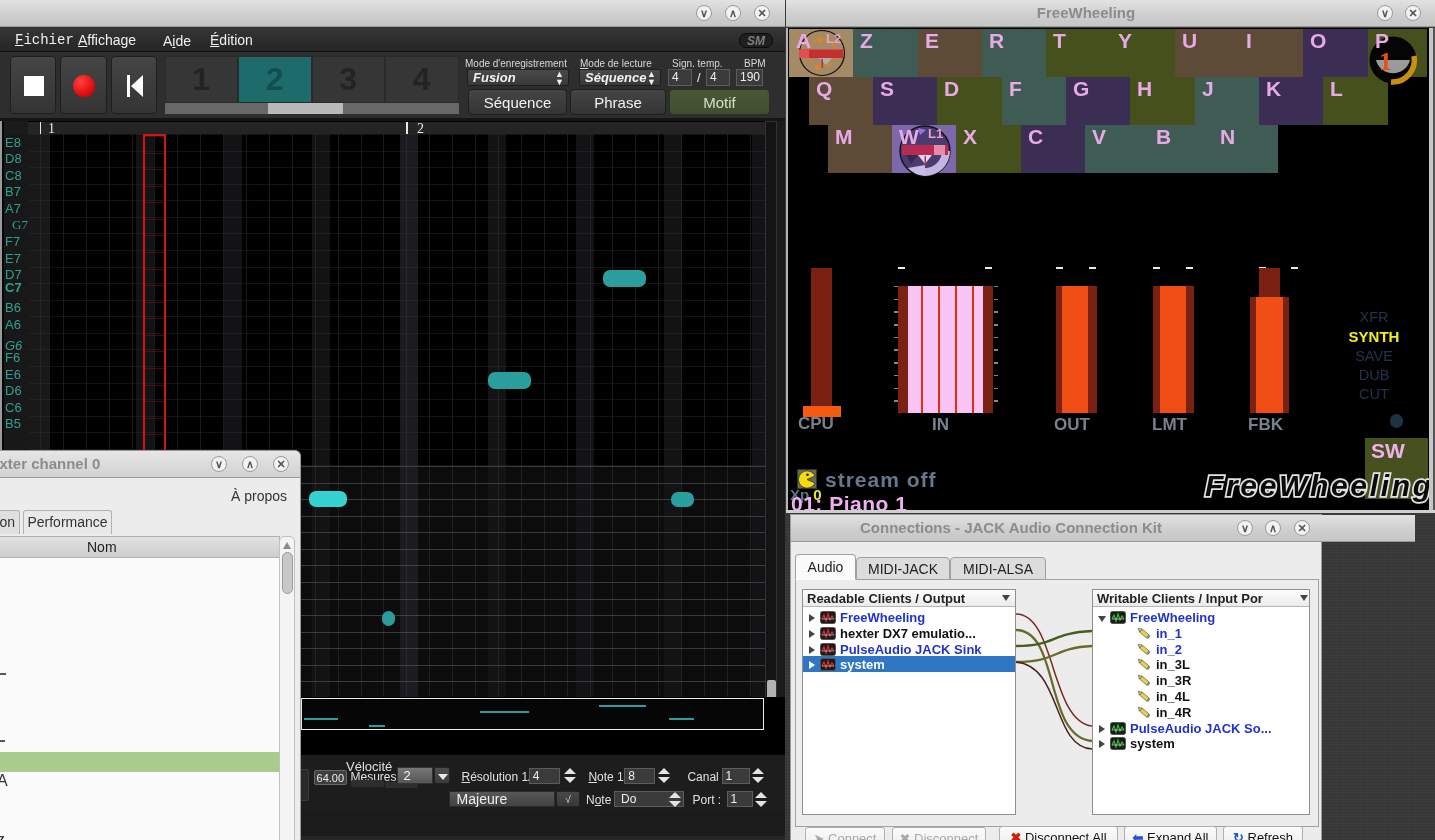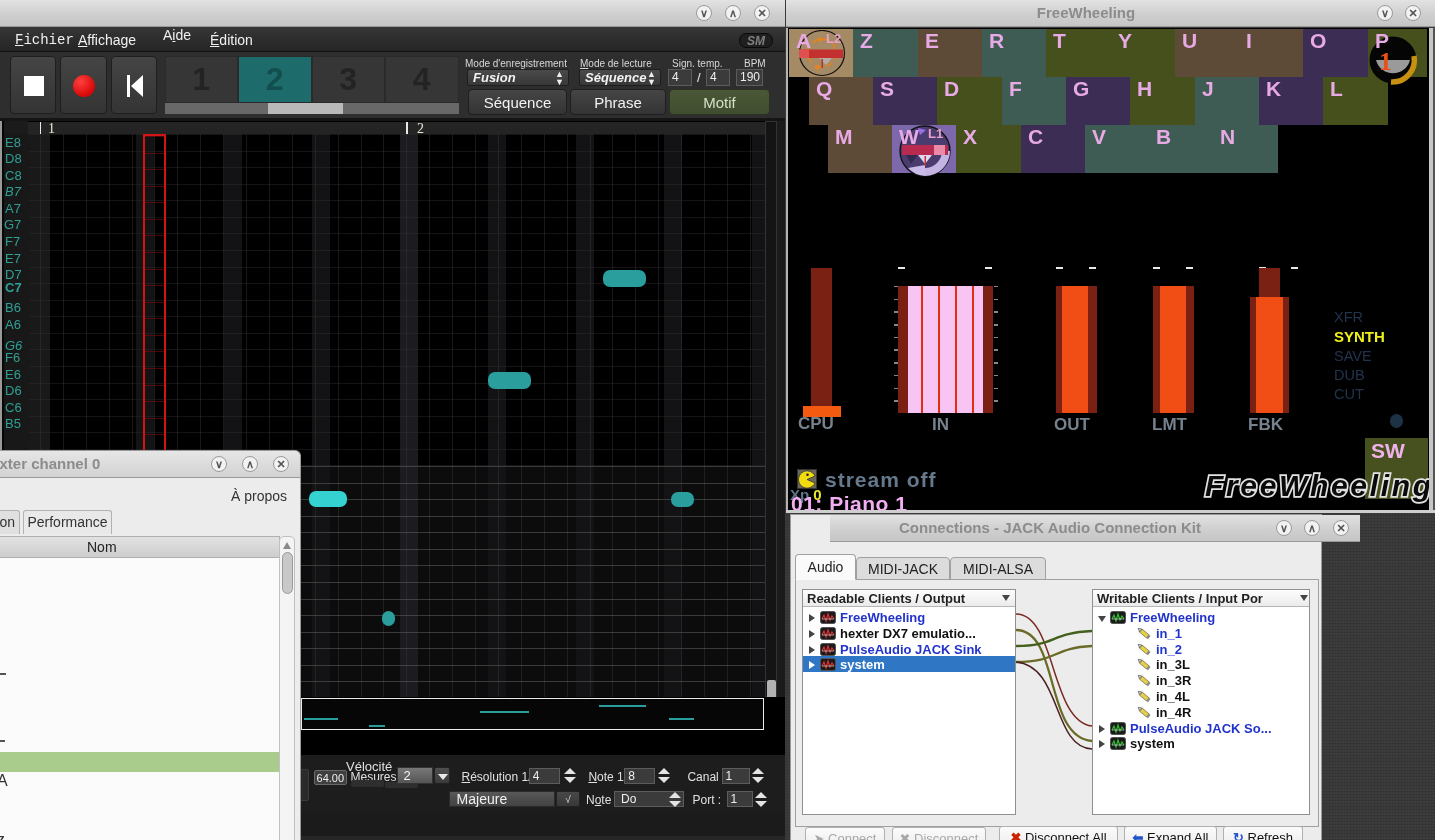--- a/index.html
+++ b/index.html
@@ -3,42 +3,42 @@
 *{margin:0;padding:0;box-sizing:border-box;}
 body{width:1435px;height:840px;overflow:hidden;position:relative;font-family:"Liberation Sans",sans-serif;background:#3b3b3b;}
 #desk{position:absolute;inset:0;background:#3c3c3c;background-image:repeating-linear-gradient(0deg,rgba(0,0,0,.10) 0 1px,transparent 1px 3px),repeating-linear-gradient(90deg,rgba(0,0,0,.07) 0 1px,transparent 1px 3px);}
 .tb{position:absolute;height:27px;background:linear-gradient(#e2e2e2,#cfcfcf 55%,#c6c6c6);border-bottom:1px solid #9a9a9a;}
 .tbt{position:absolute;top:4px;width:100%;text-align:center;font-weight:bold;font-size:15px;color:#8c8c8c;}
 .wb{position:absolute;width:16px;height:16px;border-radius:50%;background:#f2f2f2;border:1px solid #9a9a9a;color:#555;font-size:11px;font-weight:bold;text-align:center;line-height:14px;top:5px;}
 .lbl{position:absolute;color:#2fa093;font-size:13px;}
 .key{position:absolute;height:48px;}
 .kl{position:absolute;z-index:5;left:7px;top:0px;font-weight:bold;font-size:21px;color:#e8aae4;}
 .mlab{position:absolute;font-size:17px;font-weight:bold;color:#76828e;}
-.rlab{position:absolute;right:22px;font-size:14.5px;color:#22334d;width:80px;text-align:left;}
+.rlab{position:absolute;right:22px;font-size:14.5px;color:#22334d;width:80px;text-align:center;}
 .trow{position:absolute;height:15.9px;font-size:13px;font-weight:bold;color:#000;white-space:nowrap;}
 .tri-r{display:inline-block;width:0;height:0;border-left:6px solid #444;border-top:4px solid transparent;border-bottom:4px solid transparent;}
 .tri-d{display:inline-block;width:0;height:0;border-top:6px solid #444;border-left:4px solid transparent;border-right:4px solid transparent;}
 .spin{position:absolute;width:15px;}
 .spin:before{content:"";position:absolute;left:1px;top:0.5px;border-left:6px solid transparent;border-right:6px solid transparent;border-bottom:6.5px solid #e4e4e4;}
 .spin:after{content:"";position:absolute;left:1px;bottom:0.5px;border-left:6px solid transparent;border-right:6px solid transparent;border-top:6.5px solid #e4e4e4;}
 .fld{position:absolute;background:#3b3b3b;border:1px solid #5c5c5c;color:#eee;font-size:12px;padding-left:3px;}
 .dlab{position:absolute;font-size:11px;color:#e0e0e0;white-space:nowrap;}
 .cbtn{position:absolute;border-radius:3px;border:1px solid #b0b0b0;background:linear-gradient(#fbfbfb,#e9e9e9);font-size:13px;text-align:center;white-space:nowrap;}
 </style></head><body>
 <div id="desk"></div>
 <div style="position:absolute;left:0;top:0;width:785px;height:840px;background:#1b1b1b;">
 <div class="tb" style="left:0;top:0;width:785px;">
       <div class="wb" style="left:696px;">∨</div>
       <div class="wb" style="left:725px;">∧</div>
       <div class="wb" style="left:754px;">✕</div>
     </div>
 <div style="position:absolute;left:0;top:27px;width:785px;height:25px;background:linear-gradient(#363636,#252525);border-bottom:1px solid #111;">
       <div style="position:absolute;left:15px;top:5px;font-size:14px;color:#f0f0f0;font-family:Liberation Mono, monospace;"><u>F</u>ichier</div>
       <div style="position:absolute;left:78px;top:5px;font-size:14px;color:#f0f0f0;"><u>A</u>ffichage</div>
-      <div style="position:absolute;left:163px;top:0;font-size:14px;color:#f0f0f0;text-align:right;">A<u>i</u>de</div>
+      <div style="position:absolute;left:163px;top:6px;font-size:14px;color:#f0f0f0;text-align:right;">A<u>i</u>de</div>
       <div style="position:absolute;left:210px;top:5px;font-size:14px;color:#f0f0f0;"><u>É</u>dition</div>
       <div style="position:absolute;left:739px;top:6px;width:34px;height:15px;border-radius:7px;background:#1f1f1f;border:1px solid #0a0a0a;color:#808080;font-weight:bold;font-style:italic;font-size:12px;text-align:center;line-height:14px;">SM</div>
     </div>
 <div style="position:absolute;left:0;top:52px;width:785px;height:66px;background:#2e2e2e;"></div>
 <div style="position:absolute;background:linear-gradient(#454545,#343434);border:1px solid #1e1e1e;border-radius:4px;left:10px;top:56px;width:46px;height:58px;">
       <div style="position:absolute;left:13px;top:19px;width:20px;height:20px;background:#fff;"></div>
     </div>
 <div style="position:absolute;background:linear-gradient(#454545,#343434);border:1px solid #1e1e1e;border-radius:4px;left:60px;top:56px;width:47px;height:58px;">
       <div style="position:absolute;left:12px;top:18px;width:22px;height:22px;border-radius:50%;background:radial-gradient(circle at 35% 30%,#ff4040,#d90707 70%);"></div>
     </div>
@@ -71,23 +71,23 @@
       <div style="position:absolute;left:20px;top:-1px;color:#efe8d8;font-size:14px;">1</div>
       <div style="position:absolute;left:378px;top:0;width:1.5px;height:12px;background:#e8e8e8;"></div>
       <div style="position:absolute;left:389px;top:-1px;color:#efe8d8;font-size:14px;">2</div>
     </div>
 <div style="position:absolute;left:0px;top:121px;width:2px;height:576px;background:#9a9a9a;"></div>
 <div style="position:absolute;left:2px;top:121px;width:2px;height:576px;background:#060606;"></div>
 <div style="position:absolute;left:4px;top:133.5px;width:24.5px;height:563.5px;background:#181818;overflow:hidden;" id="lc">
 <div class="lbl" style="left:1px;top:1.0px;">E8</div>
 <div class="lbl" style="left:1px;top:17.6px;">D8</div>
 <div class="lbl" style="left:1px;top:34.1px;">C8</div>
-<div class="lbl" style="left:1px;top:50.7px;font-style:italic;">B7</div>
+<div class="lbl" style="left:1px;top:50.7px;">B7</div>
 <div class="lbl" style="left:1px;top:67.3px;">A7</div>
-<div class="lbl" style="left:0;top:83.8px;">G7</div>
+<div class="lbl" style="left:8px;top:83.8px;font-family:Liberation Serif, serif;">G7</div>
 <div class="lbl" style="left:1px;top:100.4px;">F7</div>
 <div class="lbl" style="left:1px;top:117.0px;">E7</div>
 <div class="lbl" style="left:1px;top:133.6px;">D7</div>
 <div class="lbl" style="left:1px;top:146px;font-weight:bold;">C7</div>
 <div class="lbl" style="left:1px;top:166.7px;">B6</div>
 <div class="lbl" style="left:1px;top:183.3px;">A6</div>
 <div class="lbl" style="left:1px;top:204px;font-style:italic;">G6</div>
 <div class="lbl" style="left:1px;top:216.4px;">F6</div>
 <div class="lbl" style="left:1px;top:233.0px;">E6</div>
 <div class="lbl" style="left:1px;top:249.6px;">D6</div>
@@ -367,21 +367,21 @@
 <div style="position:absolute;left:10px;top:182px;width:7px;height:2px;background:#555;"></div>
 <div style="position:absolute;left:9px;top:214px;font-size:16px;color:#333;">A</div>
 <div style="position:absolute;left:7px;top:276px;font-size:16px;color:#333;">Z</div>
 </div>
 <div style="position:absolute;left:292px;top:85px;width:16px;height:305px;background:#f4f4f4;border:1px solid #c0c0c0;border-radius:5px 5px 0 0;">
       <div style="position:absolute;left:3px;top:5px;width:0;height:0;border-left:4.5px solid transparent;border-right:4.5px solid transparent;border-bottom:7px solid #8a8a8a;"></div>
       <div style="position:absolute;left:1.5px;top:15px;width:11px;height:42px;background:#c8c8c8;border:1px solid #9a9a9a;border-radius:6px;"></div>
     </div>
 </div>
 <div style="position:absolute;left:790px;top:514px;width:532px;height:326px;background:#ececec;border:1px solid #9a9a9a;border-bottom:none;">
-<div class="tb" style="left:0;top:0;width:530px;margin-left:39px;">
+<div class="tb" style="left:0;top:0;width:624px;">
       <div class="tbt" style="width:440px;">Connections - JACK Audio Connection Kit</div>
       <div class="wb" style="left:446px;">∨</div>
       <div class="wb" style="left:474px;">∧</div>
       <div class="wb" style="left:503px;">✕</div>
     </div>
 <div style="position:absolute;left:4px;top:39px;width:61px;height:26px;background:#fafafa;border:1px solid #a0a0a0;border-bottom:1px solid #fafafa;border-radius:4px 4px 0 0;font-size:14px;color:#222;text-align:center;padding-top:4px;z-index:3;">Audio</div>
 <div style="position:absolute;left:65px;top:42px;width:94px;height:23px;background:#dcdcdc;border:1px solid #a0a0a0;border-radius:4px 4px 0 0;font-size:14px;color:#222;text-align:center;padding-top:3px;">MIDI-JACK</div>
 <div style="position:absolute;left:159px;top:42px;width:96px;height:23px;background:#dcdcdc;border:1px solid #a0a0a0;border-radius:4px 4px 0 0;font-size:14px;color:#222;text-align:center;padding-top:3px;">MIDI-ALSA</div>
 <div style="position:absolute;left:4px;top:64px;width:524px;height:248px;background:#ececec;border:1px solid #a0a0a0;"></div>
 <svg style="position:absolute;left:225px;top:74px;z-index:2;" width="77" height="226" viewBox="0 0 77 226">

